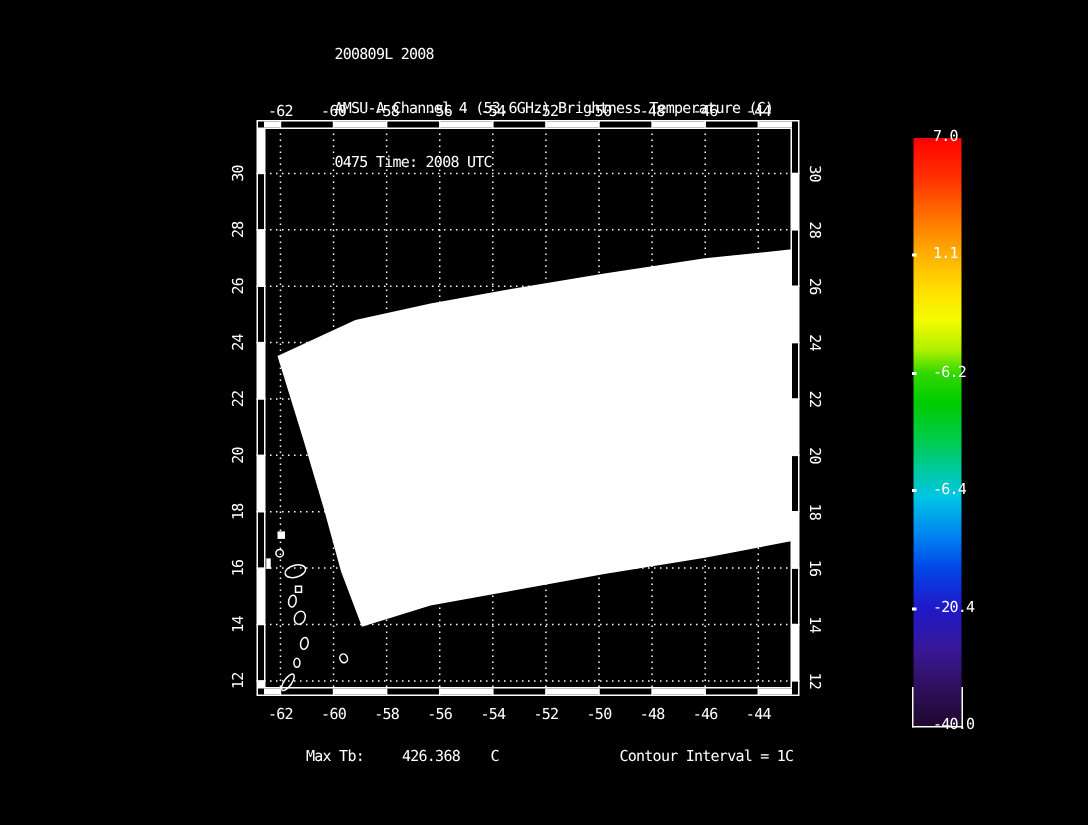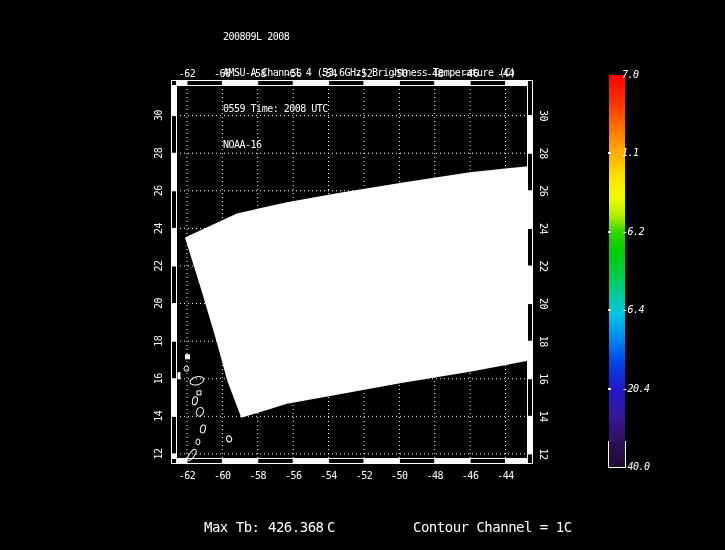--- a/index.html
+++ b/index.html
@@ -2,42 +2,41 @@
 <html><head>
 <meta charset="utf-8">
 <style>
   html,body{margin:0;padding:0;}
   body{
     width:725px;height:550px;background:#000;overflow:hidden;position:relative;
     font-family:"DejaVu Sans Mono",monospace;color:#fff;
   }
   .abs{position:absolute;}
   .title-block{left:204px;top:7px;line-height:12px;font-size:10px;letter-spacing:-0.5px;white-space:pre;margin-left:19px;}
-  .footer-text{top:499px;font-size:14px;letter-spacing:-0.5px;white-space:pre;margin-top:20px;}
+  .footer-text{top:499px;font-size:10px;letter-spacing:-0.5px;white-space:pre;}
   #max-tb-label{left:204px;}
   #max-tb-value{left:268px;}
   #max-tb-unit{left:327px;}
   #contour-label{left:413px;}
   #map-svg{left:0;top:0;}
   svg text{font-family:"DejaVu Sans Mono",monospace;font-size:10px;fill:#ffffff;letter-spacing:-0.5px;}
-  #colorbar{left:609px;top:75px;width:16px;height:392px;font-style:italic;}
+  #colorbar{left:609px;top:92px;width:32px;height:392px;}
   #colorbar-gradient{position:absolute;left:0;top:0;width:100%;height:100%;}
   #colorbar-gradient:after{content:"";position:absolute;left:-1px;right:-1px;bottom:-1px;height:26px;
     border-left:1px solid #fff;border-right:1px solid #fff;border-bottom:1px solid #fff;}
   .cb-tick{position:absolute;left:-1px;width:3px;height:2px;background:#fff;}
   .cb-label{position:absolute;left:13px;font-size:10px;letter-spacing:-0.5px;white-space:pre;}
 </style>
 </head>
 <body>
 
 <div class="abs title-block">
   <div>200809L 2008</div>
   <div>AMSU-A Channel 4 (53.6GHz) Brightness Temperature (C)</div>
-  <div>0559 Time: 2008 UTC</div>
-  <div>NOAA-16</div>
+  <div>0475 Time: 2008 UTC</div>
 </div>
 
 <svg id="map-svg" class="abs" width="725" height="550">
     <defs>
       <clipPath id="mapclip">
         <rect x="176" y="85" width="352" height="374"></rect>
       </clipPath>
     </defs>
     <line x1="186.97234791352435" y1="85" x2="186.97234791352435" y2="459" stroke="#fff" stroke-width="1" stroke-dasharray="1 3"></line>
     <line x1="222.36701860231267" y1="85" x2="222.36701860231267" y2="459" stroke="#fff" stroke-width="1" stroke-dasharray="1 3"></line>
@@ -188,13 +187,13 @@
     <div class="cb-tick" style="top: 234.2px;"></div>
     <div class="cb-label" style="top: 229.2px;">-6.4</div>
     <div class="cb-tick" style="top: 312.6px;"></div>
     <div class="cb-label" style="top: 307.6px;">-20.4</div>
     <div class="cb-label" style="top: 386px;">-40.0</div>
   </div>
 
 <span class="abs footer-text" id="max-tb-label">Max Tb:</span>
 <span class="abs footer-text" id="max-tb-value">426.368</span>
 <span class="abs footer-text" id="max-tb-unit">C</span>
-<span class="abs footer-text" id="contour-label">Contour Channel = 1C</span>
+<span class="abs footer-text" id="contour-label">Contour Interval = 1C</span>
 
 </body></html>

